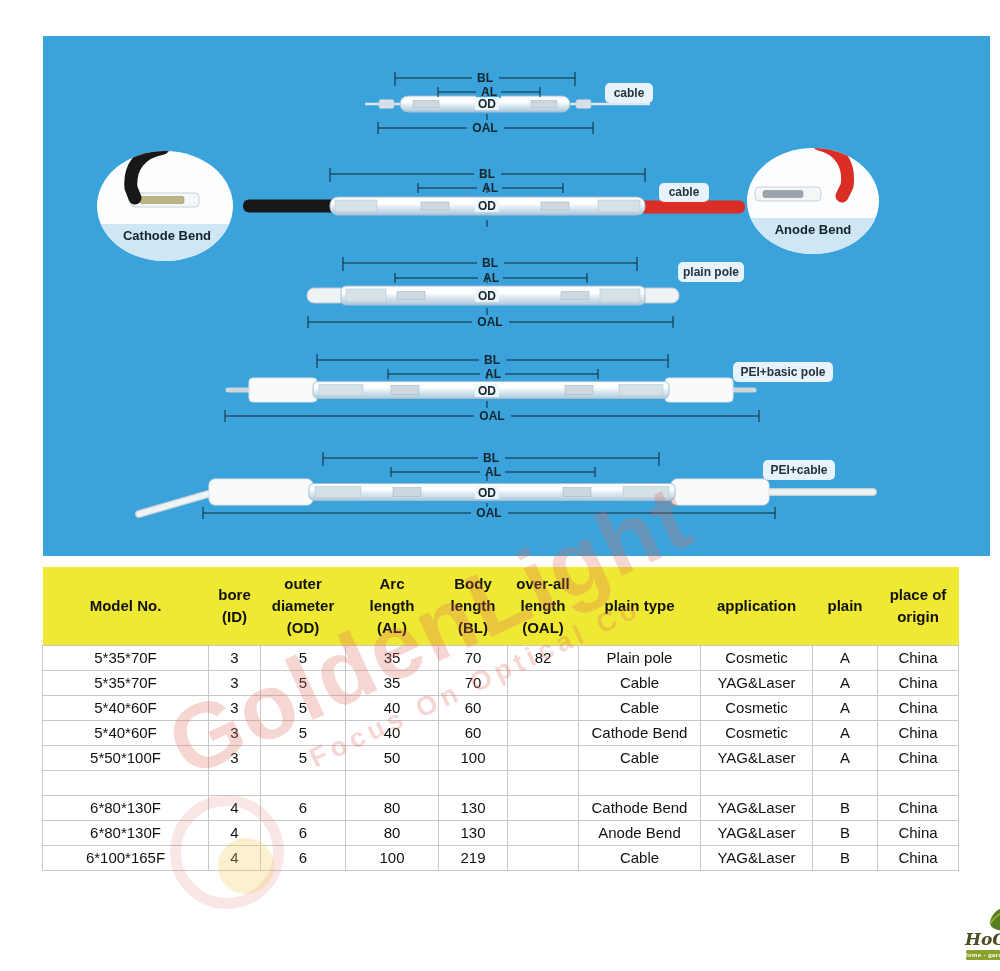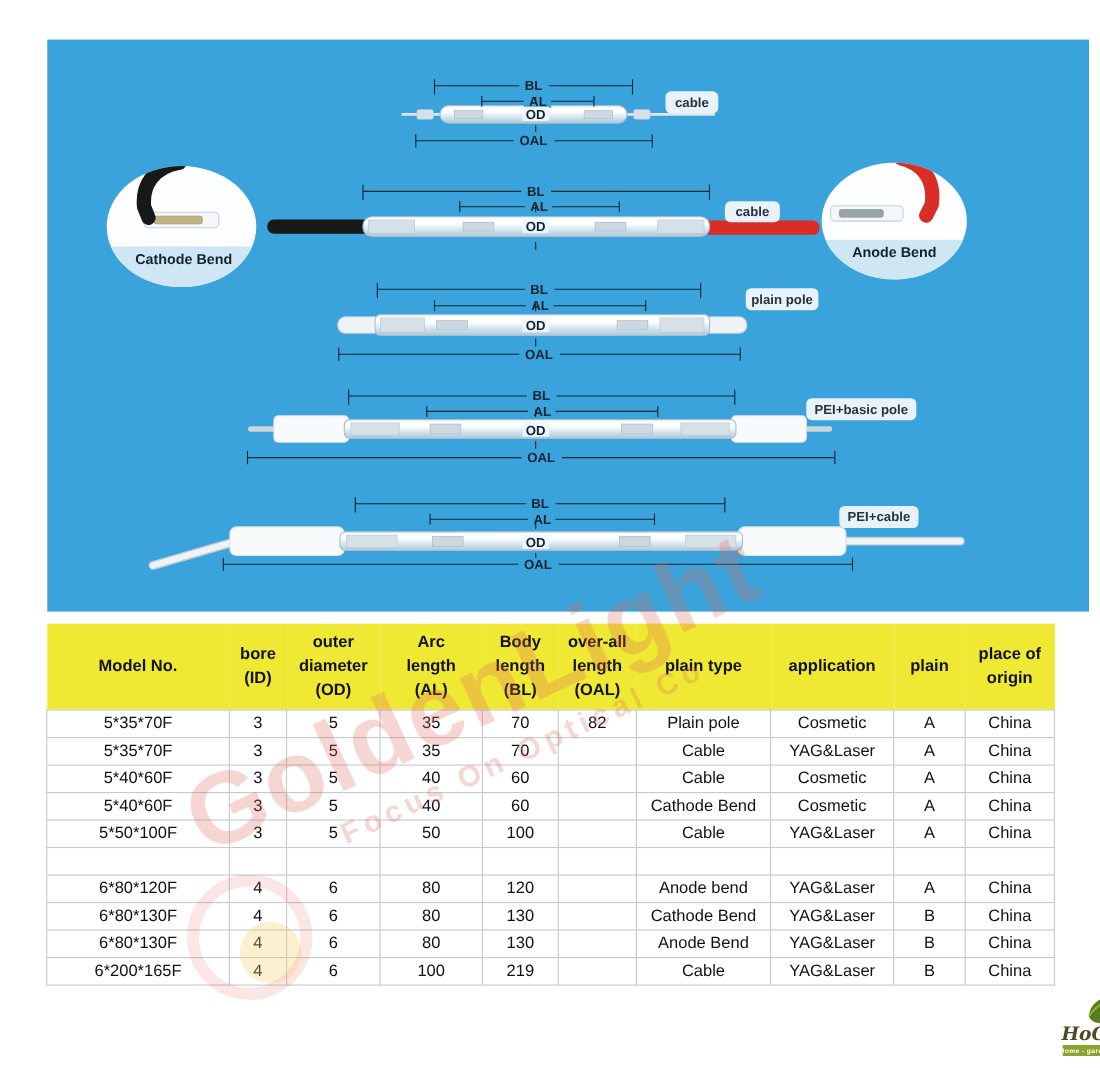--- a/index.html
+++ b/index.html
@@ -404,32 +404,20 @@
             <td></td>
             <td></td>
             <td></td>
             <td></td>
             <td></td>
             <td></td>
             <td></td>
             <td></td>
           </tr>
           <tr>
-            <td>6*80*120F</td>
-            <td>4</td>
-            <td>6</td>
-            <td>80</td>
-            <td>120</td>
-            <td></td>
-            <td>Anode bend</td>
-            <td>YAG&amp;Laser</td>
-            <td>A</td>
-            <td>China</td>
-          </tr>
-          <tr>
             <td>6*80*130F</td>
             <td>4</td>
             <td>6</td>
             <td>80</td>
             <td>130</td>
             <td></td>
             <td>Cathode Bend</td>
             <td>YAG&amp;Laser</td>
             <td>B</td>
             <td>China</td>
@@ -440,21 +428,21 @@
             <td>6</td>
             <td>80</td>
             <td>130</td>
             <td></td>
             <td>Anode Bend</td>
             <td>YAG&amp;Laser</td>
             <td>B</td>
             <td>China</td>
           </tr>
           <tr>
-            <td>6*200*165F</td>
+            <td>6*100*165F</td>
             <td>4</td>
             <td>6</td>
             <td>100</td>
             <td>219</td>
             <td></td>
             <td>Cable</td>
             <td>YAG&amp;Laser</td>
             <td>B</td>
             <td>China</td>
           </tr>

